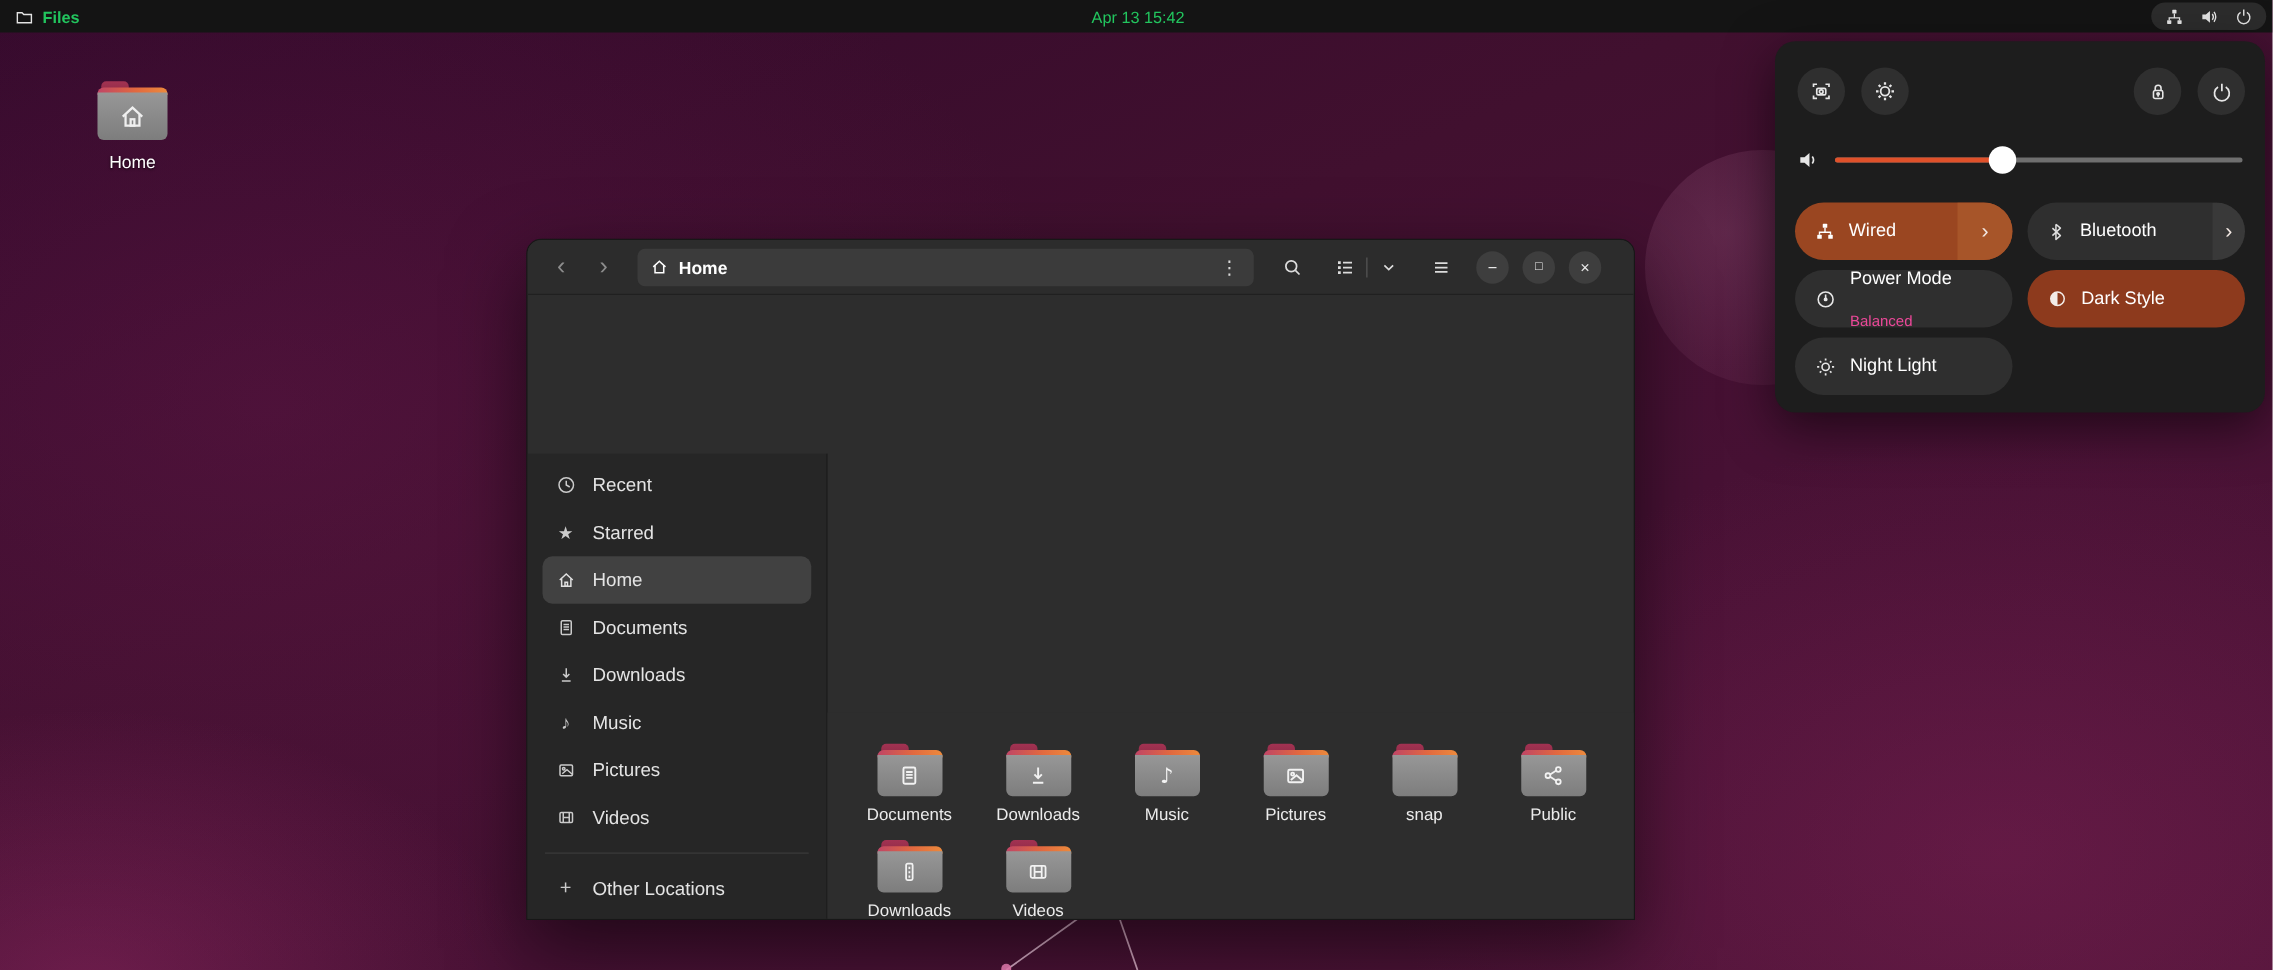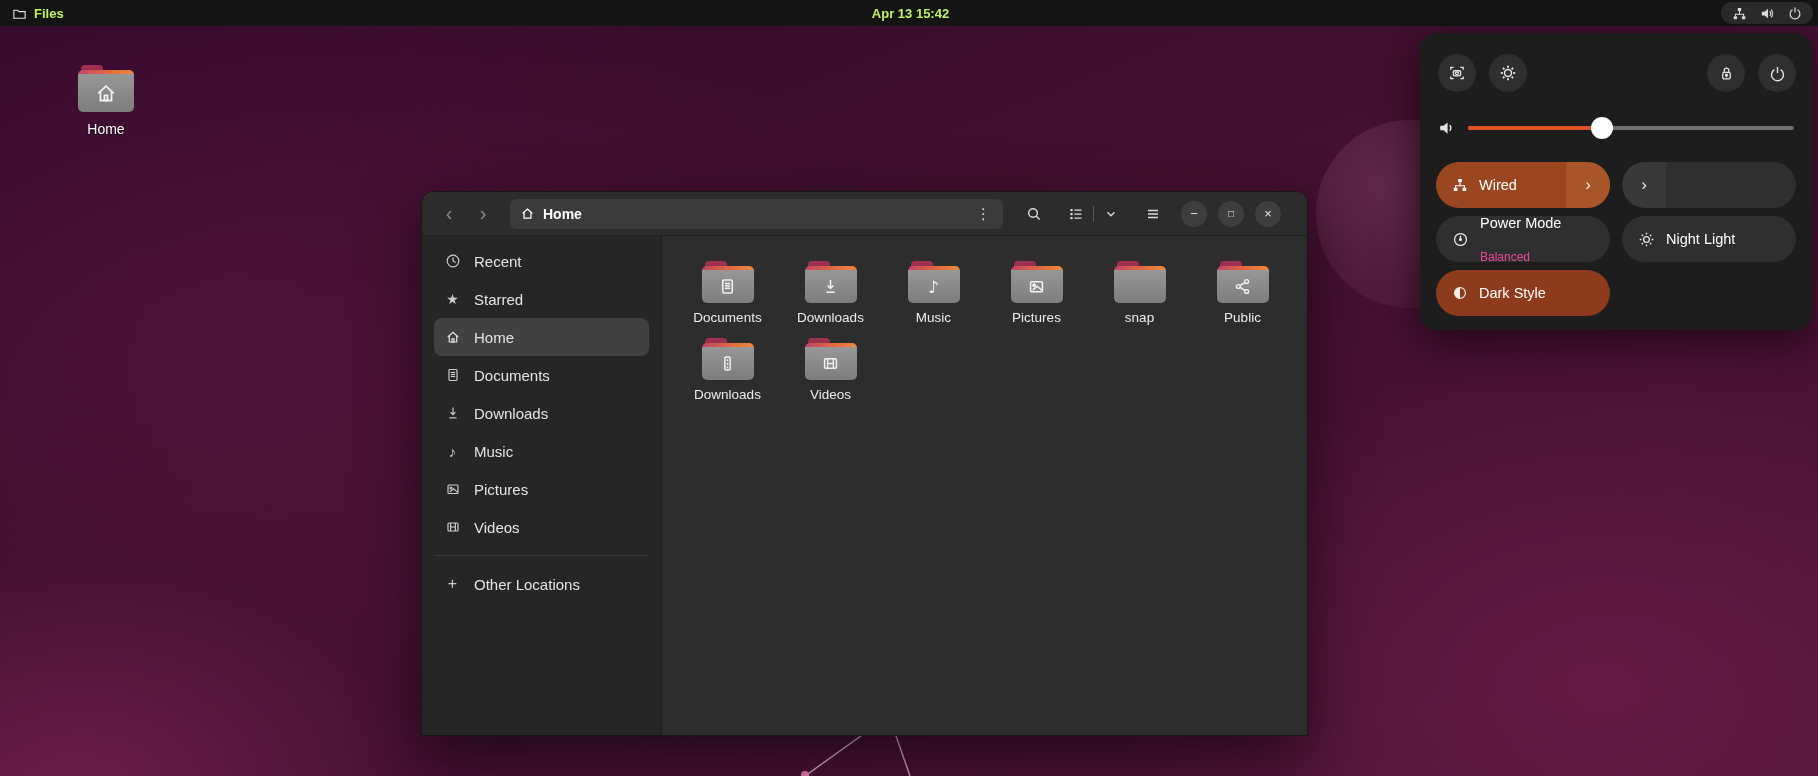--- a/index.html
+++ b/index.html
@@ -35,23 +35,23 @@
       radial-gradient(3px 3px at 1785px 457px, #b24483 35%, transparent 72%),
       radial-gradient(5px 5px at 1800px 702px, #e263a8 30%, transparent 72%),
       radial-gradient(3px 3px at 330px 150px, #8e3368 40%, transparent 72%),
       radial-gradient(3px 3px at 60px 220px, #8e3368 40%, transparent 72%);
   }
   .wall-circle{position:absolute;left:1316px;top:120px;width:188px;height:188px;border-radius:50%;
     background:radial-gradient(circle at 35% 35%, rgba(240,160,205,.16), rgba(240,160,205,.07) 60%, rgba(240,160,205,.03) 100%);}
   .wall-lines{position:absolute;left:770px;top:725px;}
 
   
-  .topbar{position:absolute;left:0;top:0;width:1818px;height:26px;background:#141414;color:#bef264;font-size:13px;}
+  .topbar{position:absolute;left:0;top:0;width:1818px;height:26px;background:#141414;color:#22c55e;font-size:13px;}
   .tb-left{position:absolute;left:12px;top:0;height:26px;display:flex;align-items:center;gap:7px;font-weight:bold;}
-  .tb-clock{position:absolute;left:3px;right:0;top:0;height:26px;display:flex;align-items:center;justify-content:center;font-weight:bold;}
+  .tb-clock{position:absolute;left:3px;right:0;top:0;height:26px;display:flex;align-items:center;justify-content:center;font-weight:normal;}
   .tb-tray{position:absolute;right:5px;top:2px;height:22px;border-radius:12px;background:#2c2c2c;display:flex;align-items:center;gap:13px;padding:0 11px;}
 
   
   .desk-home{position:absolute;left:66px;top:64px;width:80px;display:flex;flex-direction:column;align-items:center;}
   .desk-home .flabel{color:#fff;font-size:14px;margin-top:7px;text-shadow:0 1px 2px rgba(0,0,0,.8);}
 
   
   .ficon{position:relative;width:52px;height:44px;}
   .ftab{position:absolute;top:1px;left:3px;width:22px;height:12px;border-radius:4px 4px 0 0;background:linear-gradient(180deg,#a23252,#8c2a44);}
   .fstripe{position:absolute;top:6px;left:0;width:100%;height:6px;border-radius:5px 5px 0 0;background:linear-gradient(90deg,#c04566,#e2693f 55%,#ec8a3c);}
@@ -68,21 +68,21 @@
   .hbar{height:44px;background:#2c2c2c;border-bottom:1px solid #202020;display:flex;align-items:center;padding:0 10px;box-sizing:border-box;}
   .navbtn{width:34px;height:30px;display:flex;align-items:center;justify-content:center;color:#8d8d8d;font-size:20px;border-radius:6px;}
   .addr{width:493px;height:30px;background:#3b3b3b;border-radius:6px;display:flex;align-items:center;padding:0 10px;box-sizing:border-box;margin-left:10px;color:#fff;}
   .addr .path{font-weight:bold;font-size:14px;margin-left:8px;flex:1;}
   .kebab{color:#d8d8d8;font-size:15px;padding:0 2px;}
   .hicon{width:34px;height:30px;display:flex;align-items:center;justify-content:center;border-radius:6px;}
   .viewsplit{display:flex;align-items:center;margin-left:8px;}
   .vsep{width:1px;height:16px;background:#555;}
   .wc{width:26px;height:26px;border-radius:50%;background:#3e3e3e;color:#e8e8e8;display:flex;align-items:center;justify-content:center;font-size:13px;margin-left:11px;}
   .wc.max{font-size:10px;}
-  .win-body{display:flex;height:500px;}
+  .win-body{display:flex;height:500px;align-items:flex-end;}
   .sidebar{width:240px;background:#262626;border-right:1px solid #1d1d1d;padding:6px 12px;box-sizing:border-box;}
   .sitem{height:38px;display:flex;align-items:center;gap:13px;padding:0 10px;border-radius:8px;color:#e4e4e4;font-size:15px;}
   .sitem.sel{background:#414141;}
   .sitem .si{width:17px;display:flex;justify-content:center;color:#cbcbcb;}
   .side-sep{height:1px;background:#3a3a3a;margin:9px 2px;}
   .content{flex:1;background:#2d2d2d;}
   .grid{display:grid;grid-template-columns:repeat(6,103px);padding:24px 0 0 14px;row-gap:12px;}
   .fitem{display:flex;flex-direction:column;align-items:center;width:103px;}
   .fitem .flabel{margin-top:6px;font-size:13.5px;color:#ececec;}
 
@@ -462,57 +462,63 @@
           <rect x="6.2" y="2" width="3.6" height="3.2" rx=".5"></rect>
             <rect x="1.8" y="10.8" width="3.6" height="3.2" rx=".5"></rect>
             <rect x="10.6" y="10.8" width="3.6" height="3.2" rx=".5"></rect>
           <path d="M8 5.2 V8.8 M3.6 10.8 V8.8 H12.4 V10.8" fill="none" stroke="#fff" stroke-width="1.1"></path>
         </svg>
         <span class="pill-label">Wired</span>
       </div>
       <div class="pill-arrow">›</div>
     </div>
     <div class="pill">
+      <div class="pill-main">
+        <svg width="15" height="15" viewBox="0 0 16 16" fill="none" stroke="#dedede" stroke-width="1.3" stroke-linejoin="round">
+          <path d="M7.2 1.5 V14.5 L11 11.2 L4.2 4.8 M4.2 11.2 L11 4.8 L7.2 1.5"></path>
+        </svg>
+        <span class="pill-label">Bluetooth</span>
+      </div>
       <div class="pill-arrow">›</div>
     </div>
     <div class="pill">
       <div class="pill-main">
         <svg width="17" height="17" viewBox="0 0 16 16" fill="none" stroke="#e6e6e6" stroke-width="1.2">
           <circle cx="8" cy="8" r="5.6"></circle>
             <line x1="8" y1="8" x2="8" y2="4.4"></line>
             <circle cx="8" cy="8" r=".9" fill="#e6e6e6"></circle>
         </svg>
         <div>
           <div class="pill-label">Power Mode</div>
           <div class="pill-sub">Balanced</div>
         </div>
+      </div>
+    </div>
+    <div class="pill on2">
+      <div class="pill-main">
+        <svg width="16" height="16" viewBox="0 0 16 16">
+          <circle cx="8" cy="8" r="5.4" fill="none" stroke="#f3ece8" stroke-width="1.2"></circle>
+          <path d="M8 2.6 A5.4 5.4 0 0 0 8 13.4 Z" fill="#f3ece8"></path>
+        </svg>
+        <span class="pill-label">Dark Style</span>
       </div>
     </div>
     <div class="pill">
       <div class="pill-main">
         <svg width="17" height="17" viewBox="0 0 16 16" fill="none" stroke="#e6e6e6">
           <circle cx="8" cy="8" r="2.7" stroke-width="1.2"></circle>
           <g stroke-width="1.3">
               <line x1="8" y1="1.6" x2="8" y2="3.2"></line>
               <line x1="8" y1="12.8" x2="8" y2="14.4"></line>
               <line x1="1.6" y1="8" x2="3.2" y2="8"></line>
               <line x1="12.8" y1="8" x2="14.4" y2="8"></line>
               <line x1="3.6" y1="3.6" x2="4.7" y2="4.7"></line>
               <line x1="11.3" y1="11.3" x2="12.4" y2="12.4"></line>
               <line x1="3.6" y1="12.4" x2="4.7" y2="11.3"></line>
               <line x1="11.3" y1="4.7" x2="12.4" y2="3.6"></line>
             </g>
         </svg>
         <span class="pill-label">Night Light</span>
       </div>
     </div>
-    <div class="pill on2">
-      <div class="pill-main">
-        <svg width="16" height="16" viewBox="0 0 16 16">
-          <circle cx="8" cy="8" r="5.4" fill="none" stroke="#f3ece8" stroke-width="1.2"></circle>
-          <path d="M8 2.6 A5.4 5.4 0 0 0 8 13.4 Z" fill="#f3ece8"></path>
-        </svg>
-        <span class="pill-label">Dark Style</span>
-      </div>
-    </div>
     <div></div>
   </div>
 </div>
 
 </body></html>

